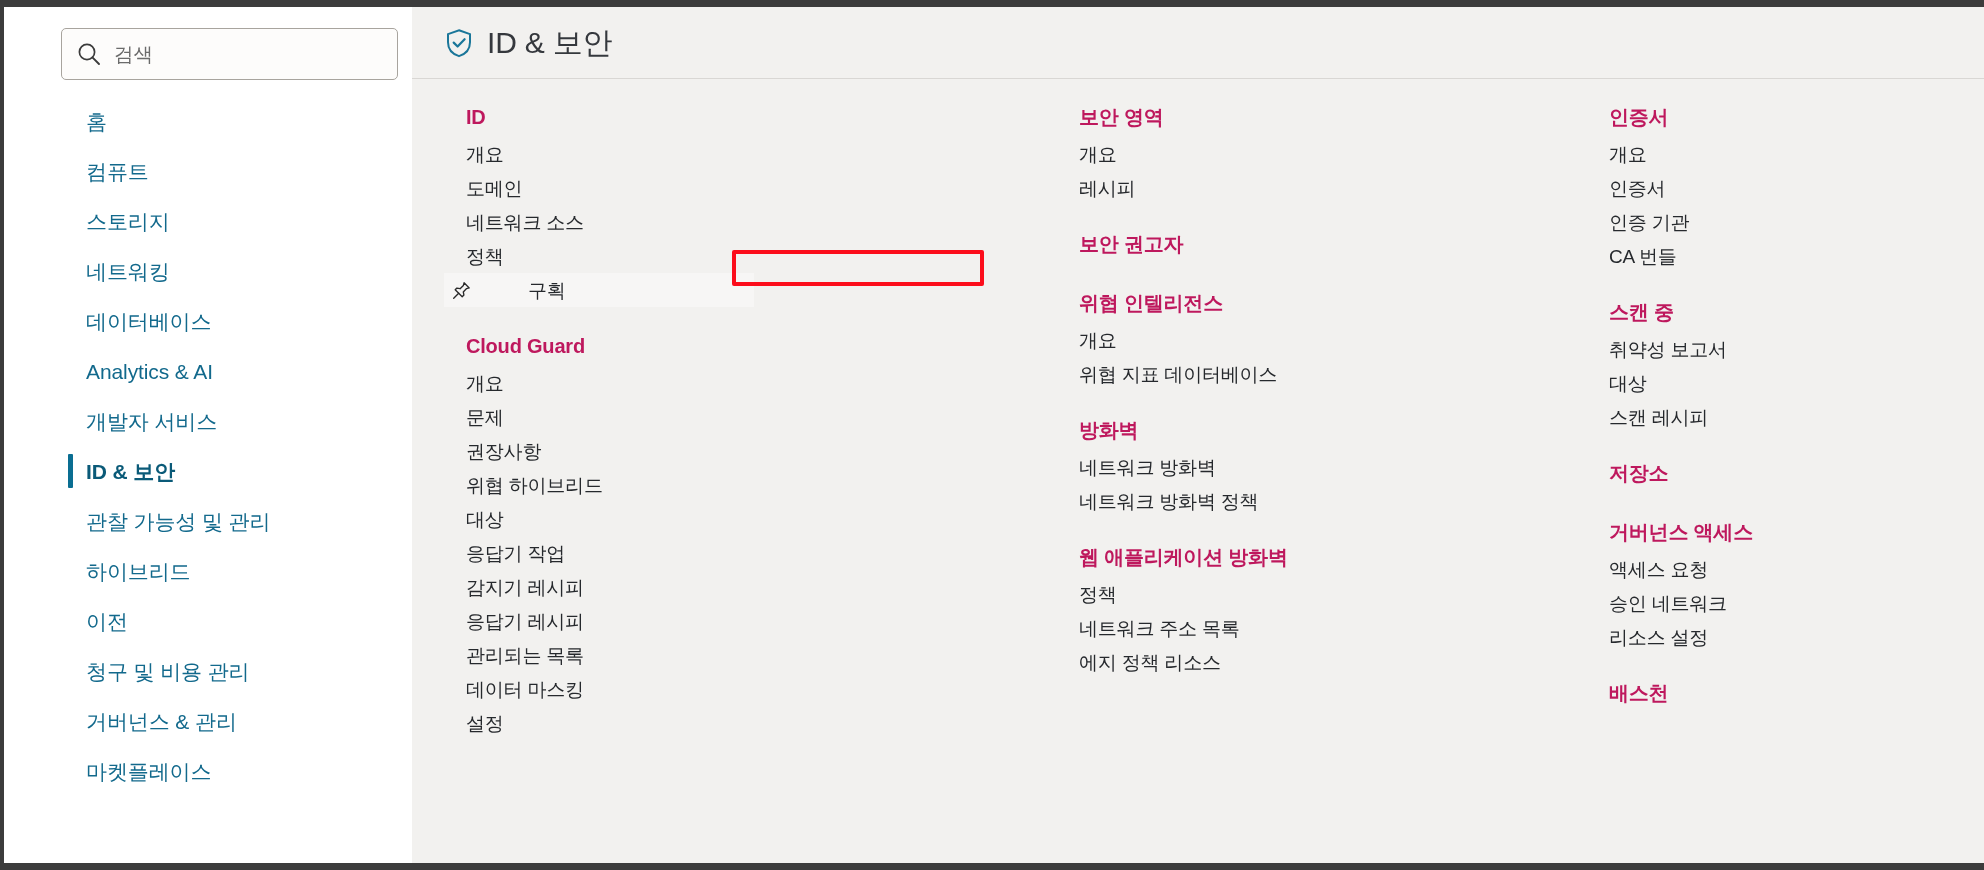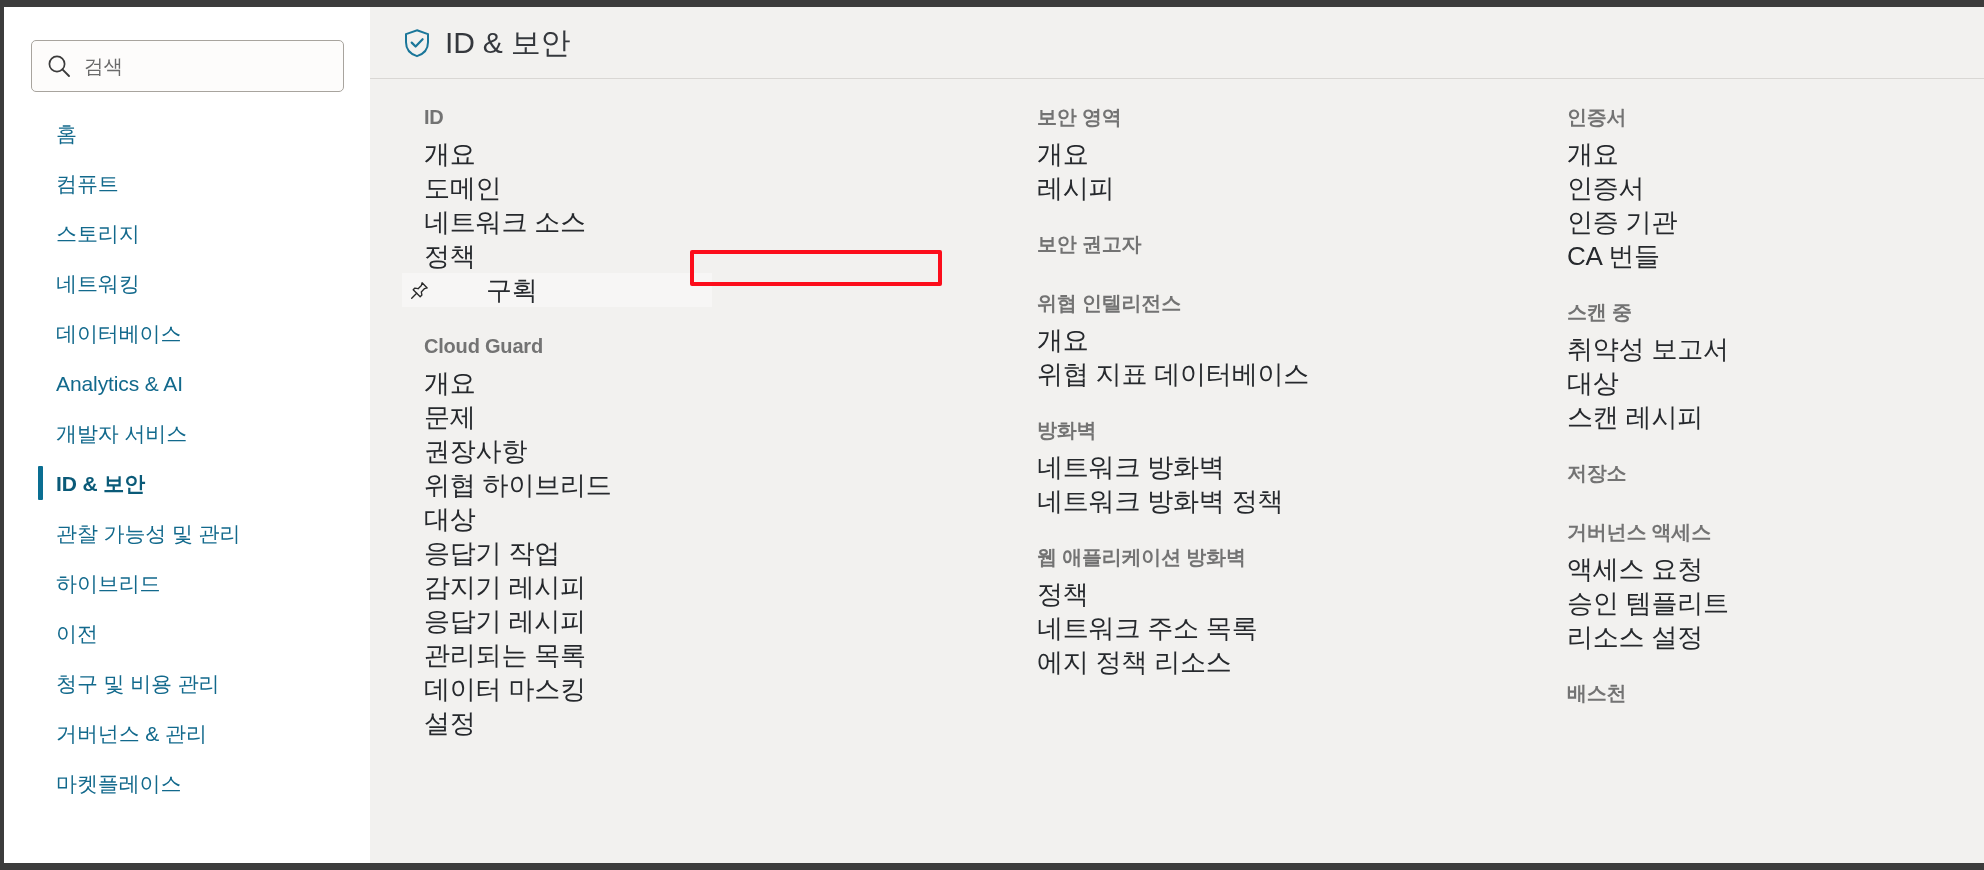--- a/index.html
+++ b/index.html
@@ -26,23 +26,24 @@
     border-left: 4px solid #3c3c3c;
     background: #ffffff;
   }
 
   
   .sidebar {
     width: 366px;
     flex: 0 0 366px;
     background: #ffffff;
     box-sizing: border-box;
-    padding: 16px;
+    padding: 4px;
     position: relative;
     overflow: hidden;
+    margin-left: 42px;
   }
 
   .search-wrap {
     margin: 17px 10px 0 11px;
     height: 52px;
     border: 1px solid #a8a49e;
     border-radius: 5px;
     background: #fdfcfb;
     display: flex;
     align-items: center;
@@ -147,41 +148,41 @@
     min-width: 0;
   }
   .col-1 { flex: 0 0 625px; padding-left: 32px; }
   .col-2 { flex: 0 0 530px; padding-left: 20px; }
   .col-3 { flex: 1 1 auto; padding-left: 20px; }
 
   .group { margin-bottom: 0; }
   .group-title {
     font-size: 20px;
     font-weight: 700;
-    color: #737373;
+    color: #be185d;
     line-height: 1;
     padding: 10px 0 10px 22px;
     margin: 0;
     letter-spacing: -0.2px;
     cursor: pointer;
   }
   .group.spaced { margin-top: 19px; }
 
   .links { margin: 0; padding: 0; list-style: none; }
   .link-row {
     height: 34px;
     display: flex;
     align-items: center;
     padding-left: 22px;
     box-sizing: border-box;
     position: relative;
     cursor: pointer;
   }
   .link-row .link-label {
-    font-size: 26px;
+    font-size: 19px;
     color: #26292d;
     line-height: 1;
     letter-spacing: -0.2px;
   }
 
   
   .link-row.pinned {
     background: #f7f6f5;
     width: 310px;
     padding-left: 8px;
@@ -438,21 +439,21 @@
             <div class="group-title">저장소</div>
             <ul class="links"></ul>
           </div>
           <div class="group spaced">
             <div class="group-title">거버넌스 액세스</div>
             <ul class="links">
               <li class="link-row">
                 <span class="link-label">액세스 요청</span>
               </li>
               <li class="link-row">
-                <span class="link-label">승인 템플리트</span>
+                <span class="link-label">승인 네트워크</span>
               </li>
               <li class="link-row">
                 <span class="link-label">리소스 설정</span>
               </li>
             </ul>
           </div>
           <div class="group spaced">
             <div class="group-title">배스천</div>
             <ul class="links"></ul>
           </div>

